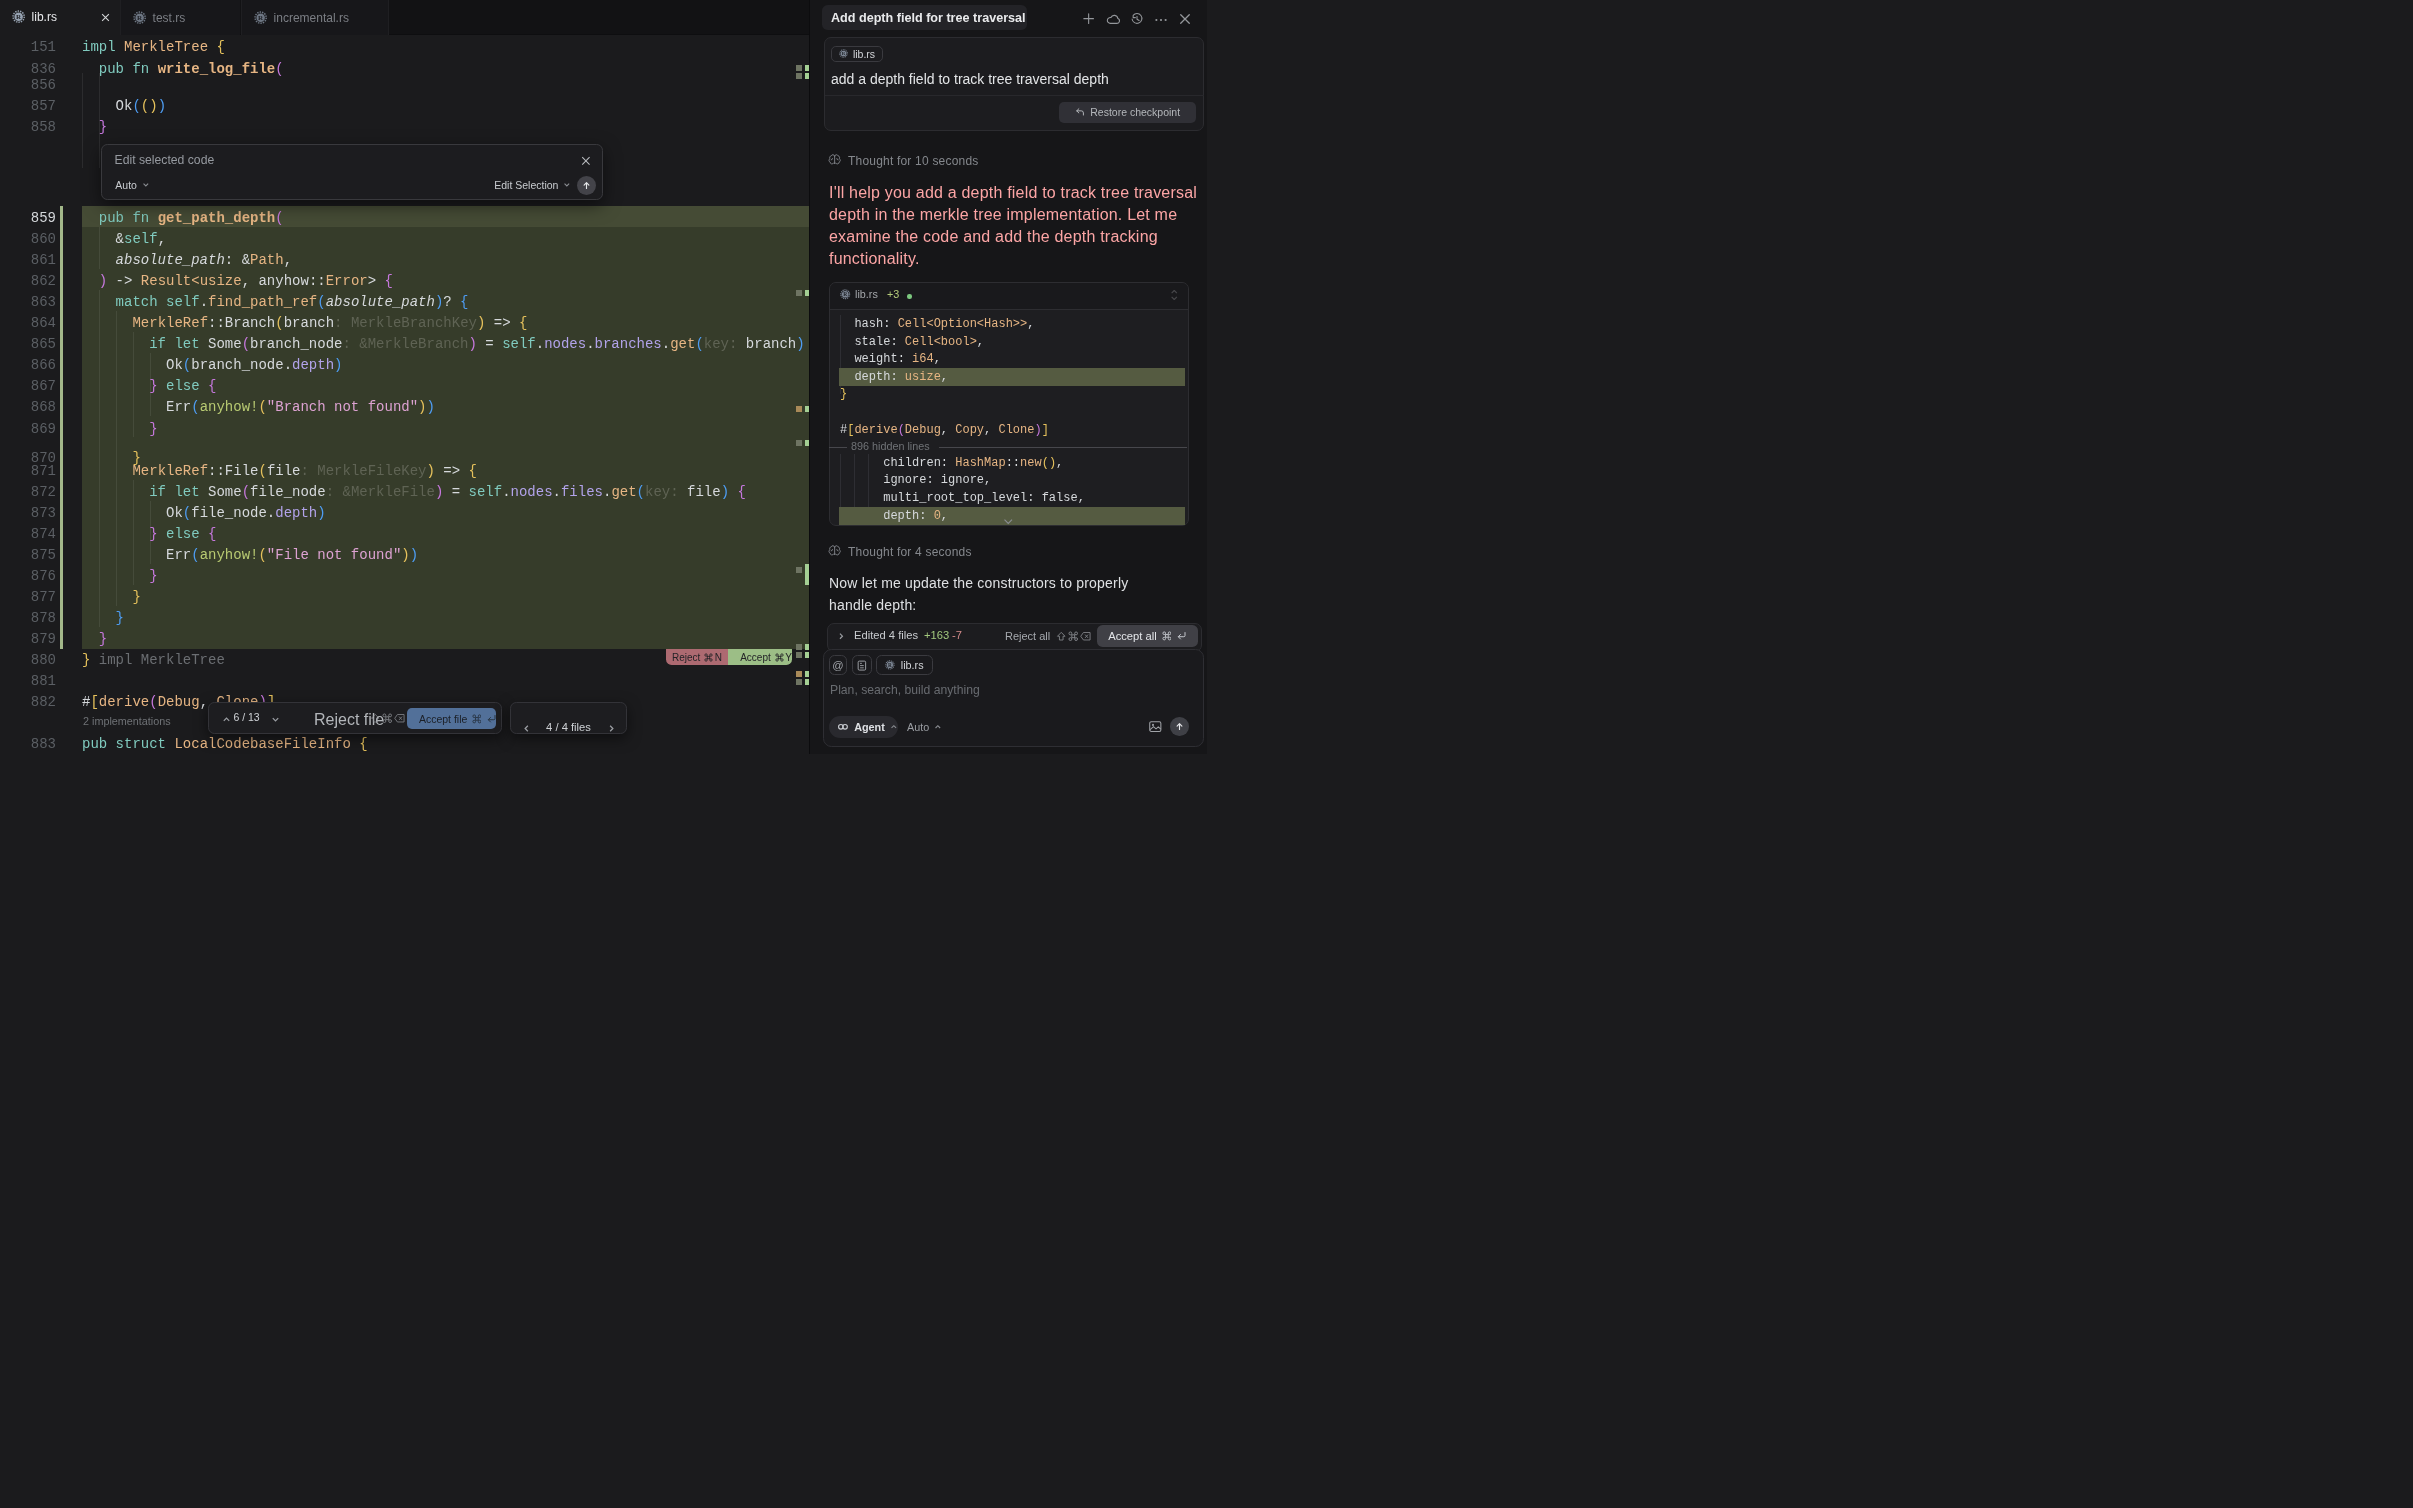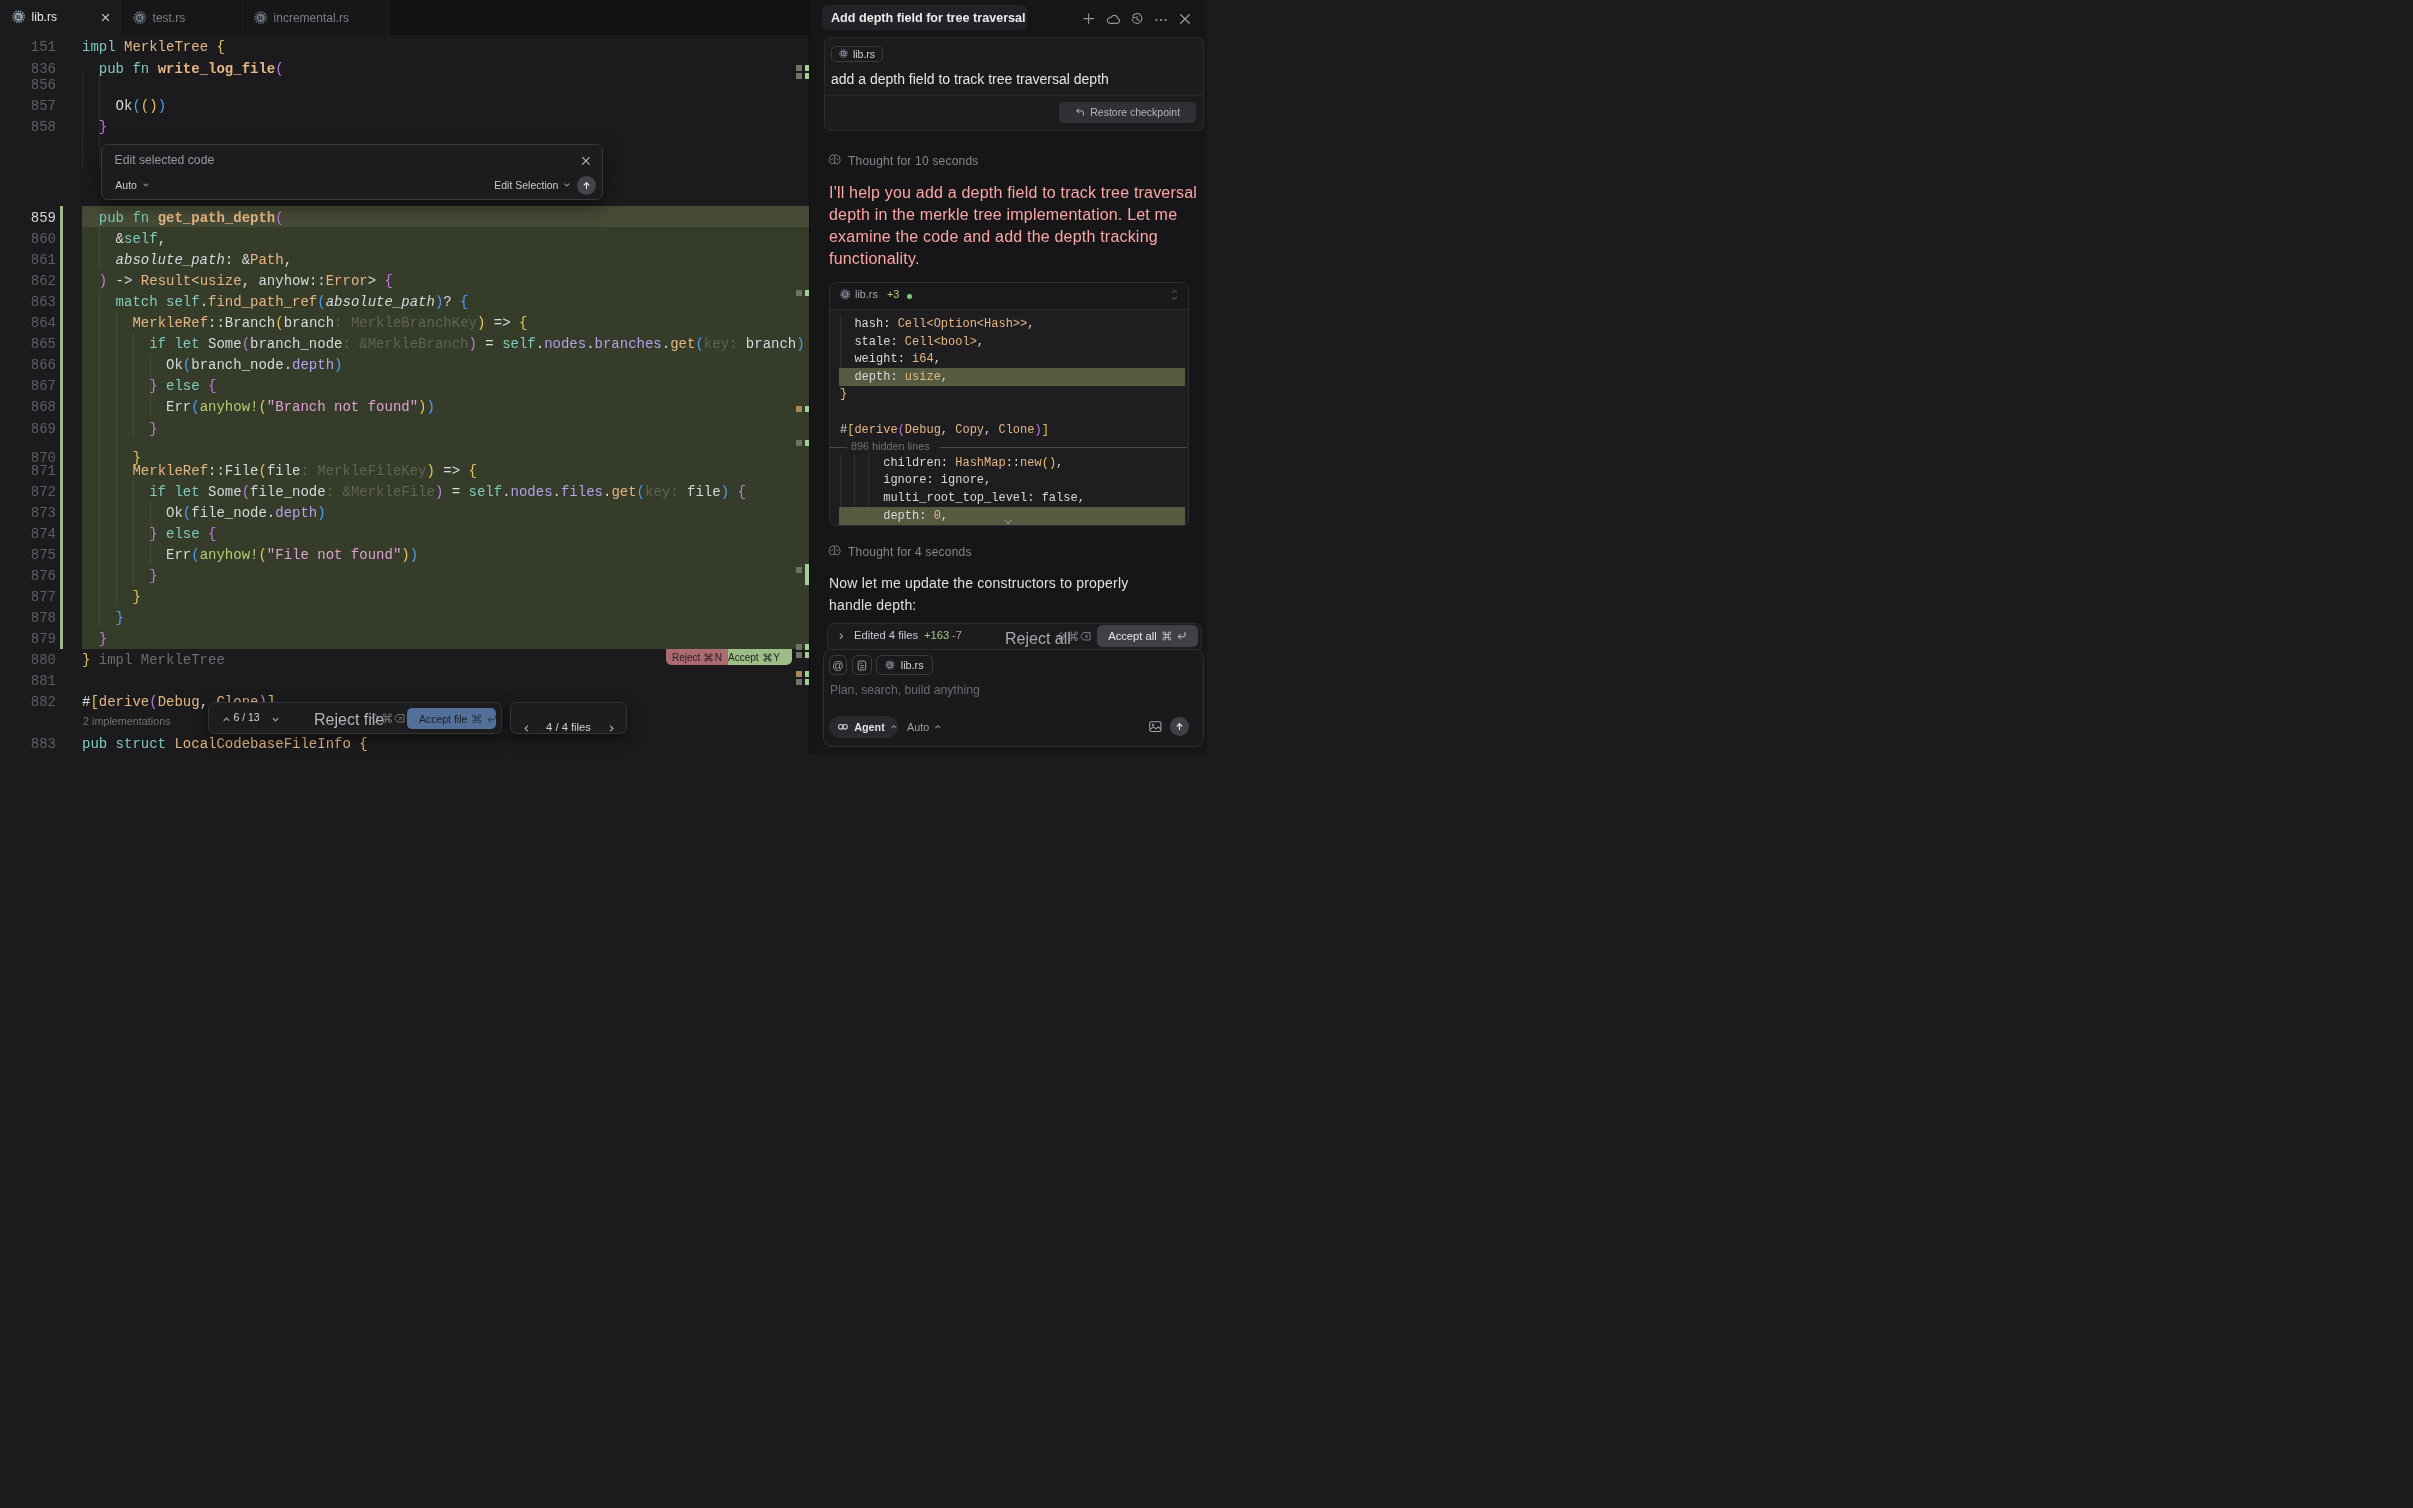--- a/index.html
+++ b/index.html
@@ -18,21 +18,21 @@
 #greenbg2{position:absolute;left:82px;top:206px;width:727px;height:21px;background:#454b35}
 #gutbar{position:absolute;left:60px;top:206px;width:2.7px;height:443px;background:#a3b88a}
 .iguide{position:absolute;width:0.7px;background:rgba(255,255,255,0.08)}
 #lens{position:absolute;left:83px;top:711px;height:21px;line-height:21px;font-size:10.8px;color:#6f7276}
 
 #editpanel{position:absolute;left:101px;top:144px;width:502px;height:56px;background:#1c1c1f;border:0.7px solid #39393d;border-radius:6.3px;box-shadow:0 5.6px 17px rgba(0,0,0,.5)}
 
 .toolbar{position:absolute;background:#1d1d20;border:0.7px solid #333338;border-radius:6.3px;box-shadow:0 4.2px 14px rgba(0,0,0,.5)}
 
 #rejbtn{position:absolute;left:666px;top:649px;width:62px;height:16px;background:#ad6a71;border-radius:0 0 0 5.6px;color:#232327;font-size:10px;display:flex;align-items:center;justify-content:center;gap:4.2px}
-#accbtn{position:absolute;left:728px;top:649px;width:64px;height:16px;background:#9cbe86;border-radius:0 0 5.6px 0;color:#232327;font-size:10px;display:flex;align-items:center;justify-content:flex-start;gap:4.2px}
+#accbtn{position:absolute;left:728px;top:649px;width:64px;height:16px;background:#9cbe86;border-radius:0 0 5.6px 0;color:#232327;font-size:10px;display:flex;align-items:center;justify-content:flex-end;gap:4.2px}
 
 #panel{position:absolute;left:810px;top:0;width:397px;height:754px;background:#161618;overflow:hidden}
 .card{position:absolute;background:#1c1c1f;border:0.7px solid #2c2c30;border-radius:7px}
 .chip{display:inline-flex;align-items:center;gap:4.9px;border:0.7px solid #3a3a3f;border-radius:4.9px;color:#d3d5d9}
 .cccode{position:absolute;left:840px;font:12px "Liberation Mono",monospace;line-height:17.6px;color:#d6d9dc;white-space:pre}
 .cchl{position:absolute;left:839px;width:346px;height:17.6px;background:#555b41}
 .icon{stroke:#94979b;fill:none;stroke-width:1.5;stroke-linecap:round;stroke-linejoin:round}
 </style></head><body>
 <div id="editor">
 <div id="greenbg"></div>
@@ -390,21 +390,21 @@
   </svg>
 <div style="position:absolute;left:848px;top:545px;font-size:12px;letter-spacing:0.2px;color:#85888d">Thought for 4 seconds</div>
 <div style="position:absolute;left:829px;top:572px;width:391px;font-size:14px;letter-spacing:0.2px;line-height:22px;color:#dee0e3">Now let me update the constructors to properly<br>handle depth:</div>
 <div style="position:absolute;left:827px;top:623px;width:375px;height:29px;background:#1c1c1f;border:0.7px solid #2c2c30;border-radius:7px"></div>
 <svg width="8.4" height="8.4" viewBox="0 0 10 10" style="position:absolute;left:837px;top:632px">
     <path d="M3.5 2 L6.5 5 L3.5 8" stroke="#9b9ea3" stroke-width="1.4" fill="none"></path>
   </svg>
 <div style="position:absolute;left:854px;top:629px;font-size:11.2px;color:#c9ccd0">Edited 4 files</div>
 <div style="position:absolute;left:924px;top:629px;font-size:11.2px;color:#a3c97e">+163</div>
 <div style="position:absolute;left:952px;top:629px;font-size:11.2px;color:#d58b8b">-7</div>
-<div style="position:absolute;left:1005px;top:630px;font-size:16px;color:#a6a9ae">Reject all</div>
+<div style="position:absolute;left:1005px;top:630px;font-size:11px;color:#a6a9ae">Reject all</div>
 <span style="position:absolute;left:1056px;top:631px;display:inline-flex;gap:1.4px;opacity:.8">
     <svg width="10.5" height="10.5" viewBox="0 0 14 14">
       <path d="M7 1.8 L12 7 H9.4 V12 H4.6 V7 H2 Z" stroke="#9b9ea3" stroke-width="1.2" fill="none" stroke-linejoin="round"></path>
     </svg>
     <svg width="10.5" height="10.5" viewBox="0 0 14 14">
       <g stroke="#9b9ea3" stroke-width="1.3" fill="none">
         <circle cx="3.2" cy="3.2" r="1.9"></circle>
         <circle cx="10.8" cy="3.2" r="1.9"></circle>
         <circle cx="3.2" cy="10.8" r="1.9"></circle>
         <circle cx="10.8" cy="10.8" r="1.9"></circle>

